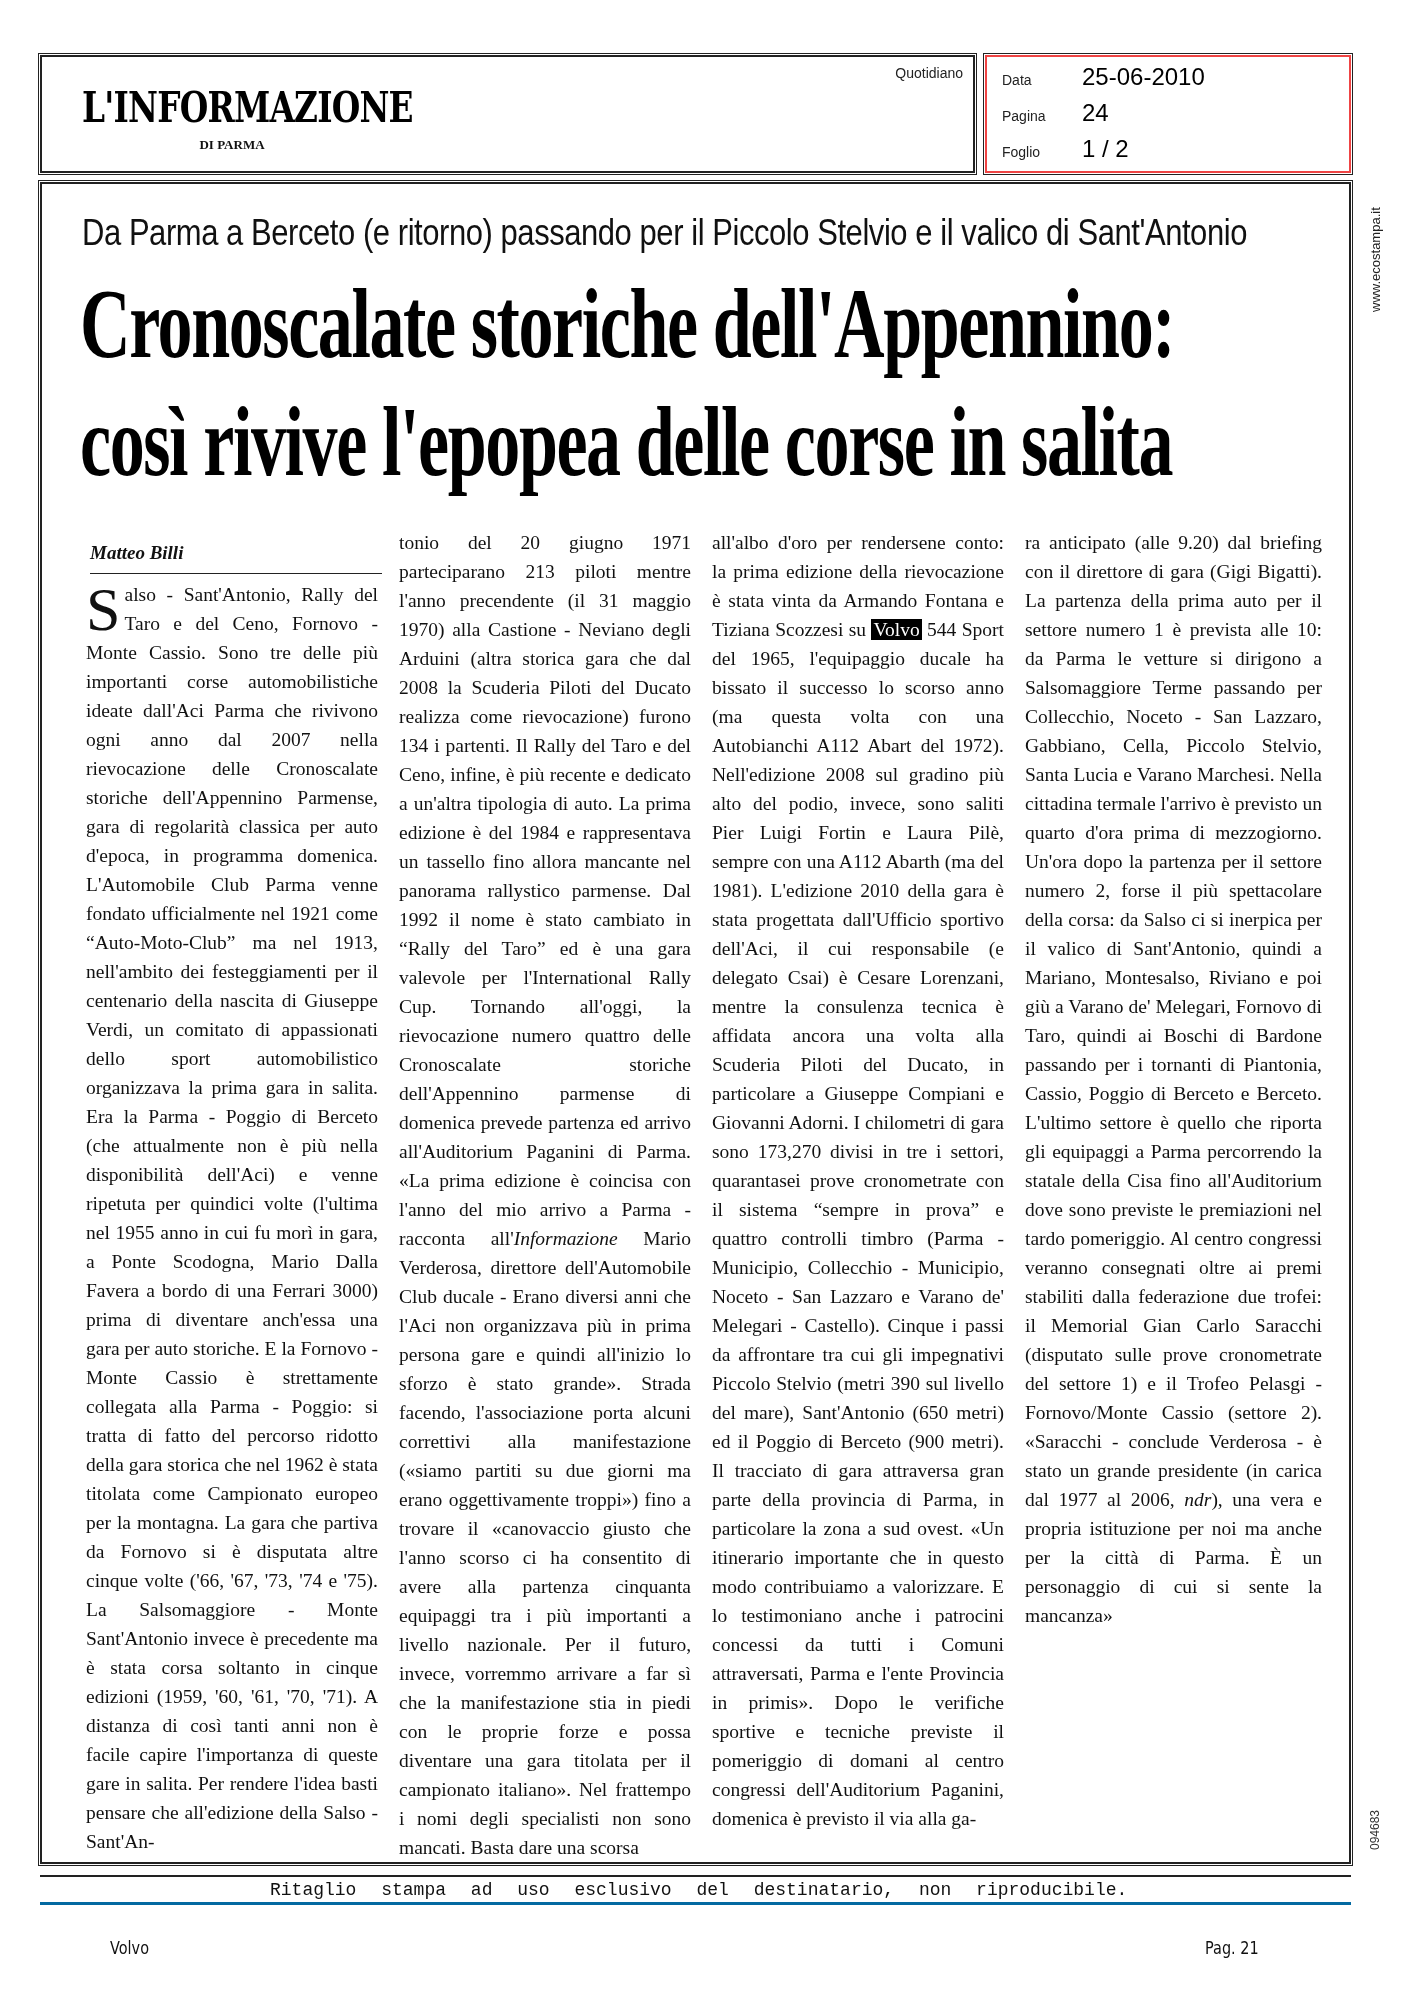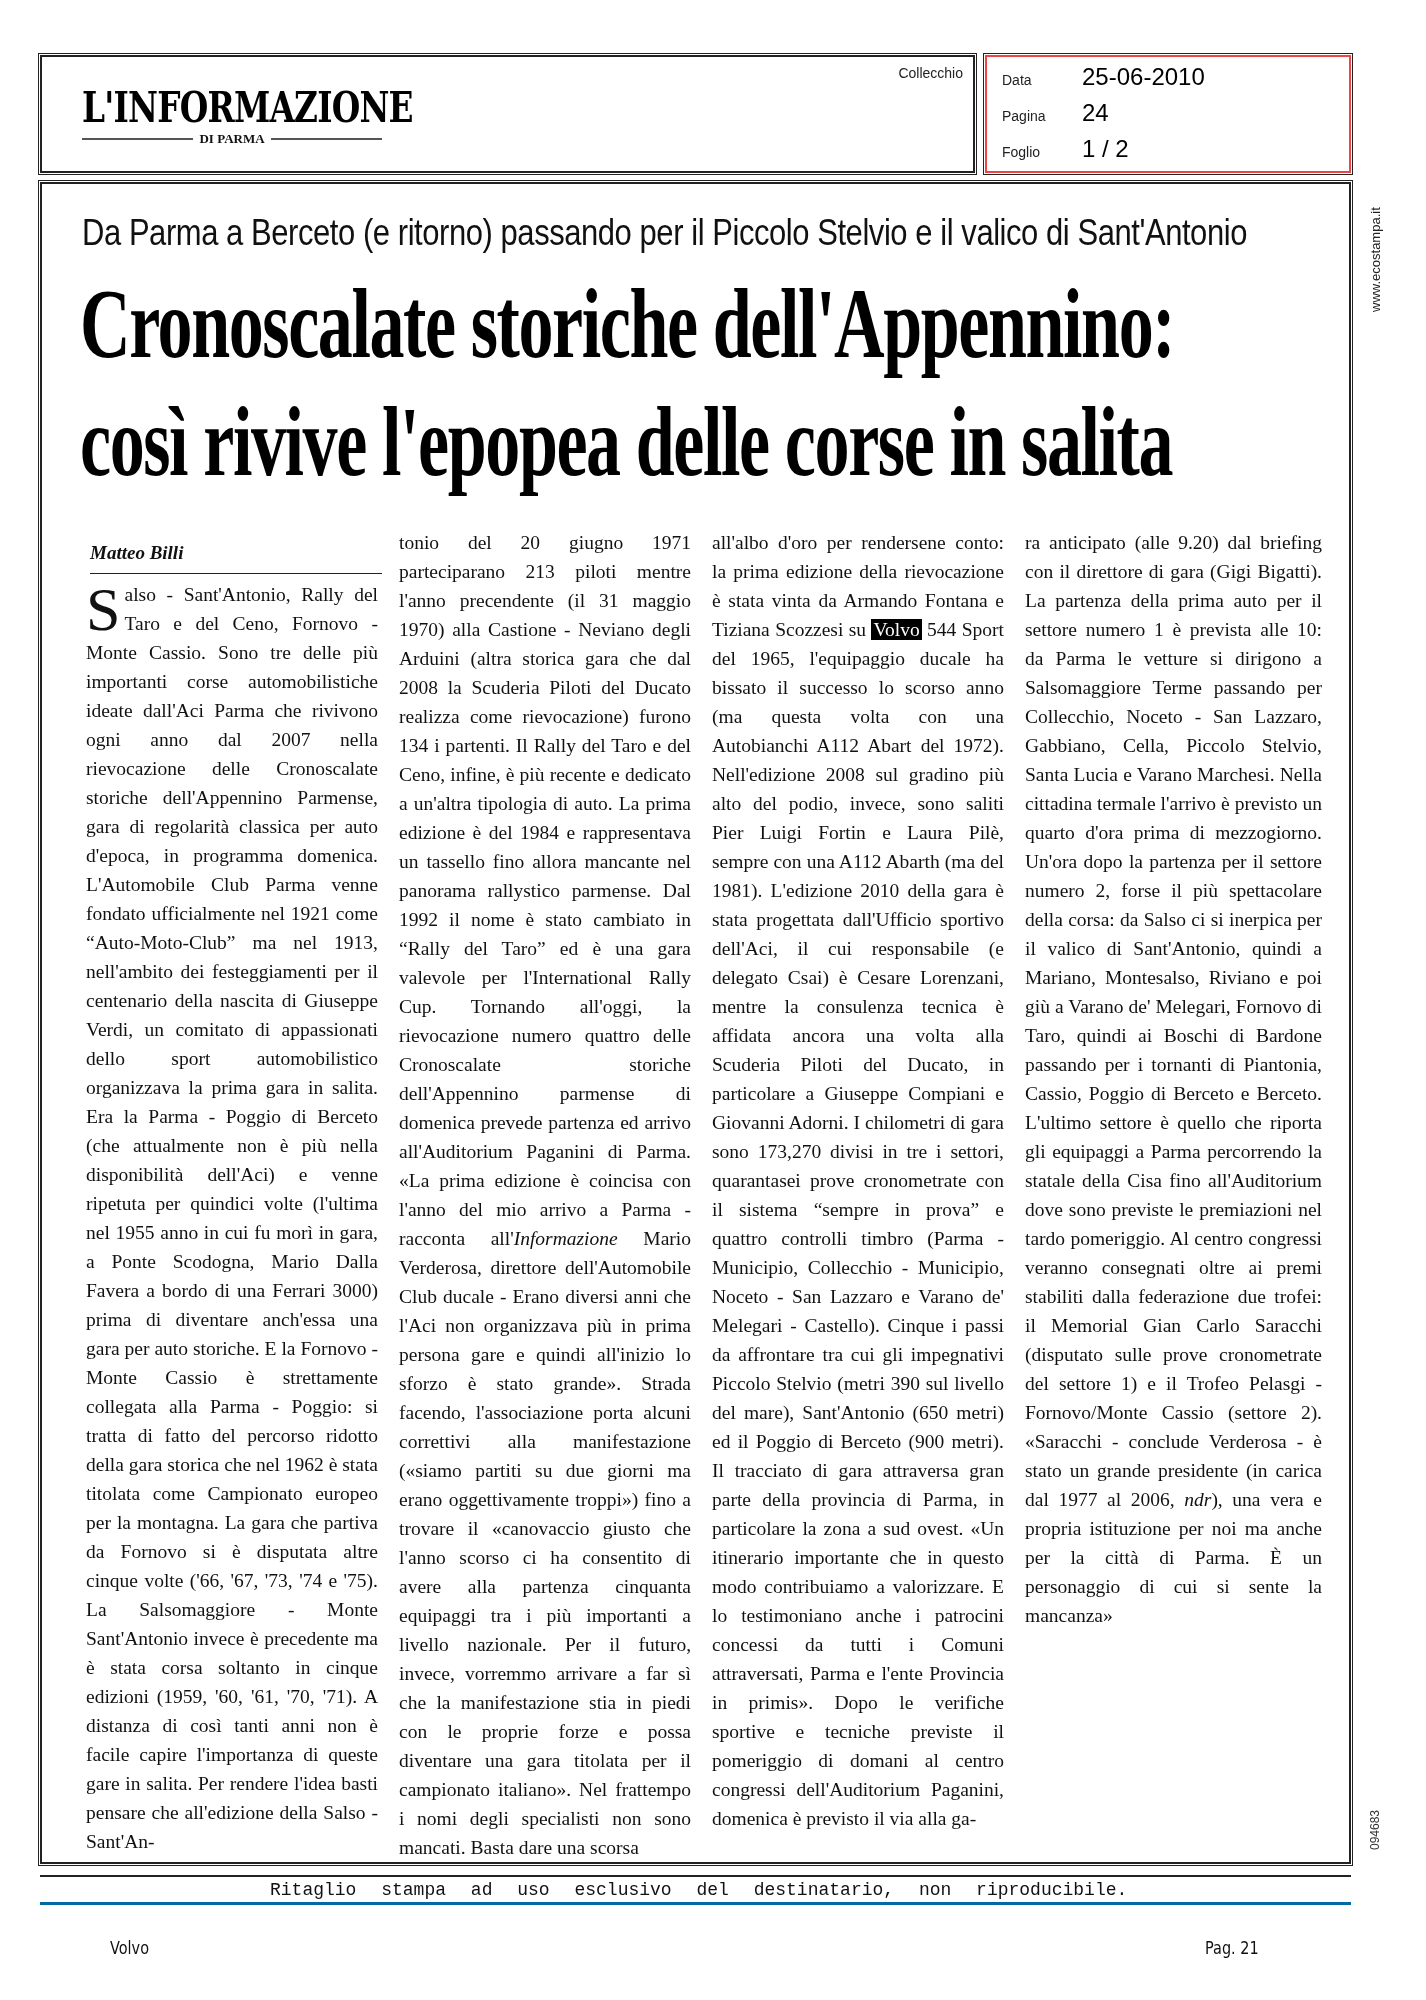--- a/index.html
+++ b/index.html
@@ -12,21 +12,21 @@
       box-shadow: 0 0 0 1px #fff, 0 0 0 2px #222;
     }
     .masthead { position: absolute; left: 40px; top: 30px; width: 340px; text-align: center; }
     .masthead-title {
       font-family: "DejaVu Serif", serif; font-weight: 900; font-size: 42px; letter-spacing: -1px;
       transform: scaleX(0.78); transform-origin: left center; white-space: nowrap; display: inline-block;
       color: #000; line-height: 42px; margin-left: 0;
     }
     .masthead-sub {
       font-family: "Liberation Serif", serif; font-size: 13px; font-weight: bold; margin-top: 2px;
-      display: flex; align-items: center; justify-content: center; gap: 6px; width: 300px;
+      display: flex; align-items: center; justify-content: center; gap: 6px; width: 300px; flex-direction: column;
     }
     .masthead-sub .rule { flex: 1; height: 2px; background: #555; }
     .quotidiano { position: absolute; right: 10px; top: 8px; font-family: "Liberation Sans", sans-serif; font-size: 14px; color: #222; }
 
     .hdr-right {
       position: absolute; left: 985px; top: 55px; width: 366px; height: 118px;
       border: 2px solid #ef4444; box-sizing: border-box;
       box-shadow: 0 0 0 1px #fff, 0 0 0 2px #222;
     }
     .meta-row { position: absolute; left: 15px; display: flex; align-items: baseline; }
@@ -97,21 +97,21 @@
 
 <div class="hdr-left">
   <div class="masthead">
     <div class="masthead-title">L'INFORMAZIONE</div>
     <div class="masthead-sub">
       <span class="rule"></span>
       <span>DI PARMA</span>
       <span class="rule"></span>
     </div>
   </div>
-  <div class="quotidiano">Collecchio</div>
+  <div class="quotidiano">Quotidiano</div>
 </div>
 
 <div class="hdr-right">
   <div class="meta-row" style="top:6px;">
     <span class="meta-label">Data</span>
     <span class="meta-value">25-06-2010</span>
   </div>
   <div class="meta-row" style="top:42px;">
     <span class="meta-label">Pagina</span>
     <span class="meta-value">24</span>

